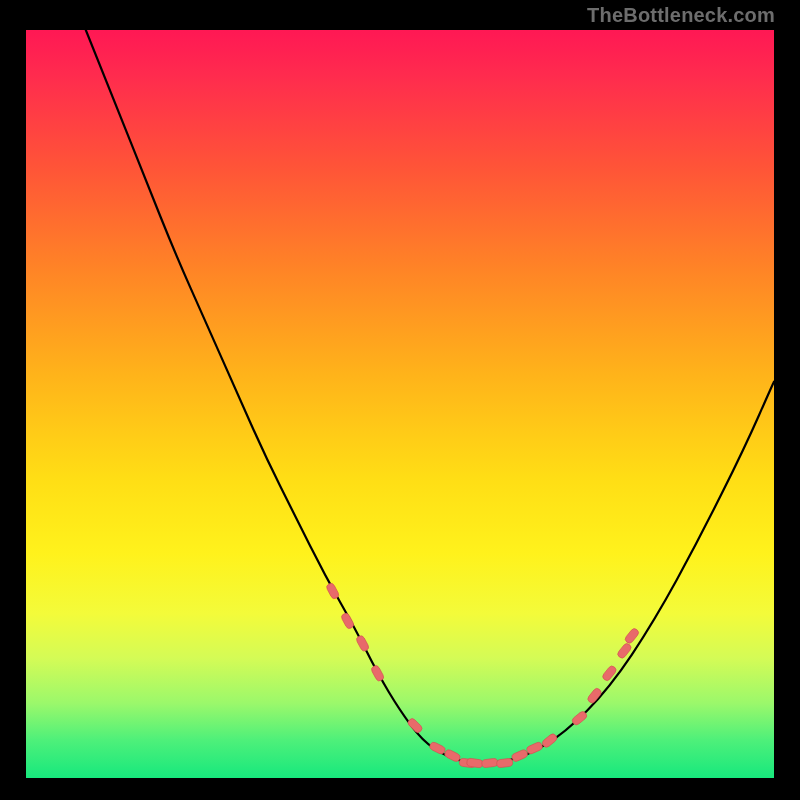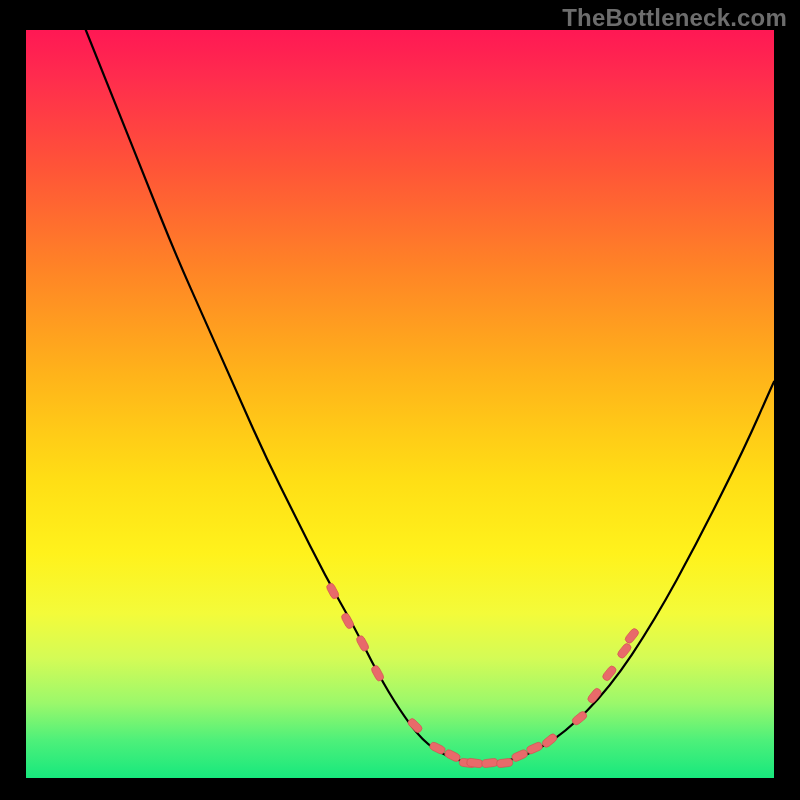--- a/index.html
+++ b/index.html
@@ -13,23 +13,23 @@
   }
   .container {
     position: relative;
     width: 800px;
     height: 800px;
     background: #000000;
   }
   .watermark {
     position: absolute;
     top: 4px;
-    right: 13px;
+    right: 25px;
     color: #6d6d6d;
-    font-size: 24px;
+    font-size: 20px;
     font-weight: 600;
     z-index: 5;
     letter-spacing: 0.2px;
     user-select: none;
   }
   .plot-frame {
     position: absolute;
     left: 26px;
     top: 30px;
     width: 748px;

